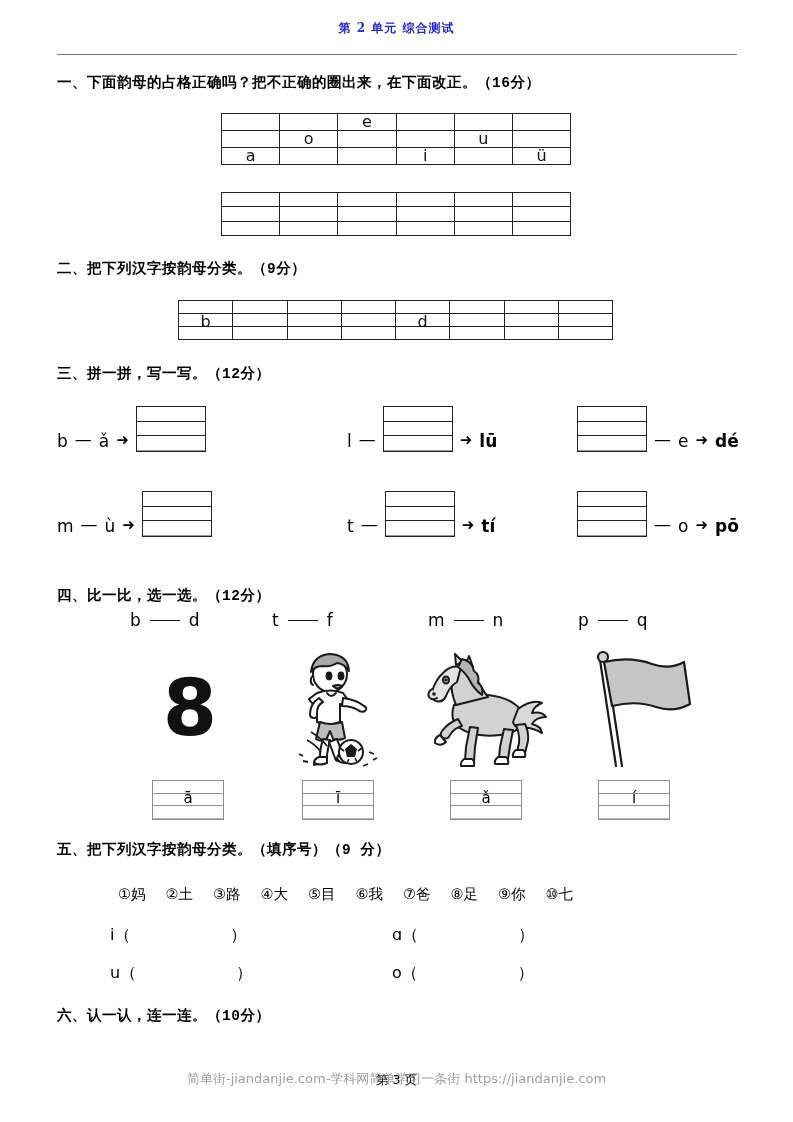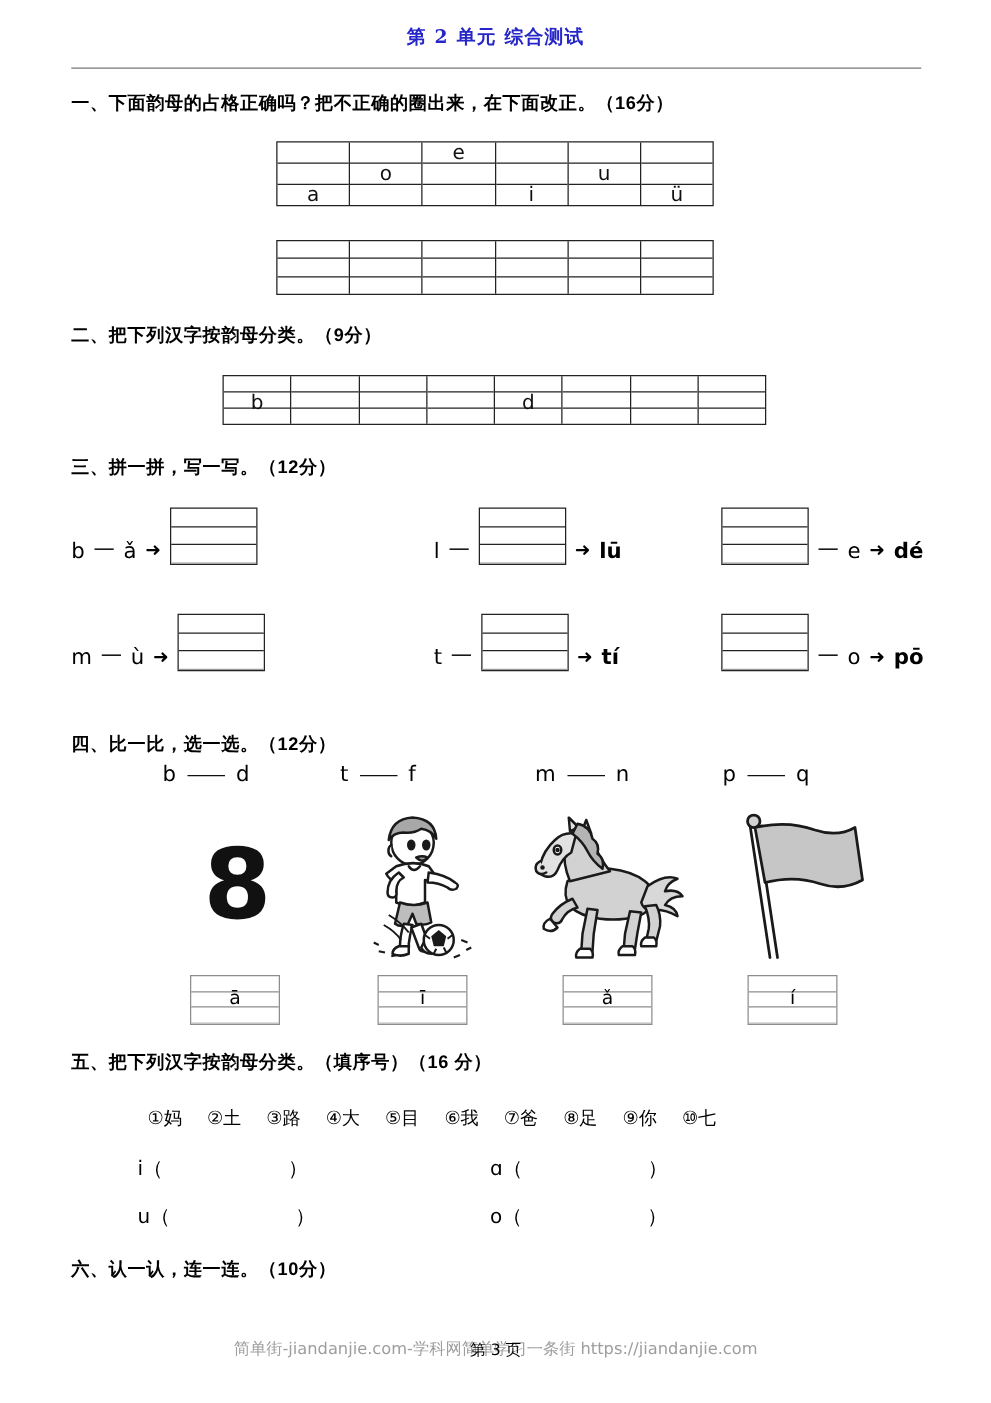--- a/index.html
+++ b/index.html
@@ -18,38 +18,38 @@
 
   
   .page-title {
     position: absolute;
     top: 20px;
     left: 0;
     width: 793px;
     text-align: center;
     font-family: "DejaVu Serif", serif;
     font-weight: bold;
-    font-size: 15px;
+    font-size: 12px;
     letter-spacing: 1px;
     color: #2626c8;
   }
   .title-rule {
     position: absolute;
     top: 54px;
     left: 57px;
     width: 680px;
     height: 0;
     border-top: 1.4px solid #777;
   }
 
   
   .section-heading {
     position: absolute;
     left: 57px;
-    font-family: Liberation Sans, sans-serif;
+    font-family: Liberation Mono, monospace;
     font-weight: bold;
     font-size: 14.5px;
     letter-spacing: 0.5px;
     white-space: nowrap;
     text-align: right;
   }
 
   
   .pin-grid {
     position: absolute;
@@ -553,21 +553,21 @@
     </div>
     <div class="ans-box" style="left: 598px; top: 780px;">
       <div></div>
       <div>
         <div class="ans-glyph">í</div>
       </div>
       <div></div>
     </div>
   </div>
 
-<div class="section-heading" style="top:840px;">五、把下列汉字按韵母分类。（填序号）（16 分）</div>
+<div class="section-heading" style="top:840px;">五、把下列汉字按韵母分类。（填序号）（9 分）</div>
 
 <div class="char-list" id="char-list" style="top:885px;">
     <span class="char-item">①妈</span>
     <span class="char-item">②土</span>
     <span class="char-item">③路</span>
     <span class="char-item">④大</span>
     <span class="char-item">⑤目</span>
     <span class="char-item">⑥我</span>
     <span class="char-item">⑦爸</span>
     <span class="char-item">⑧足</span>

